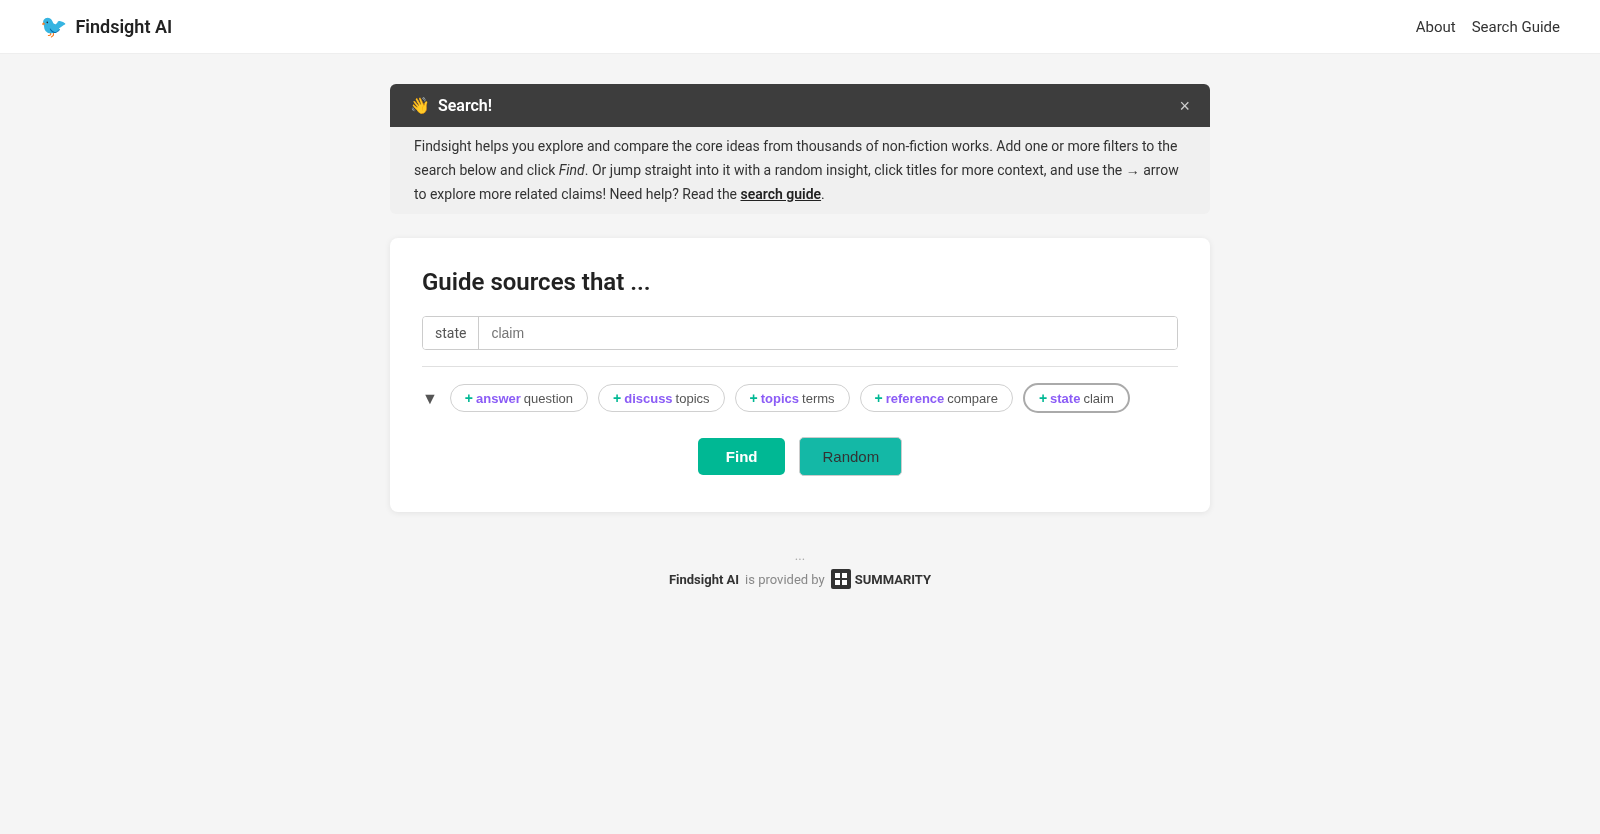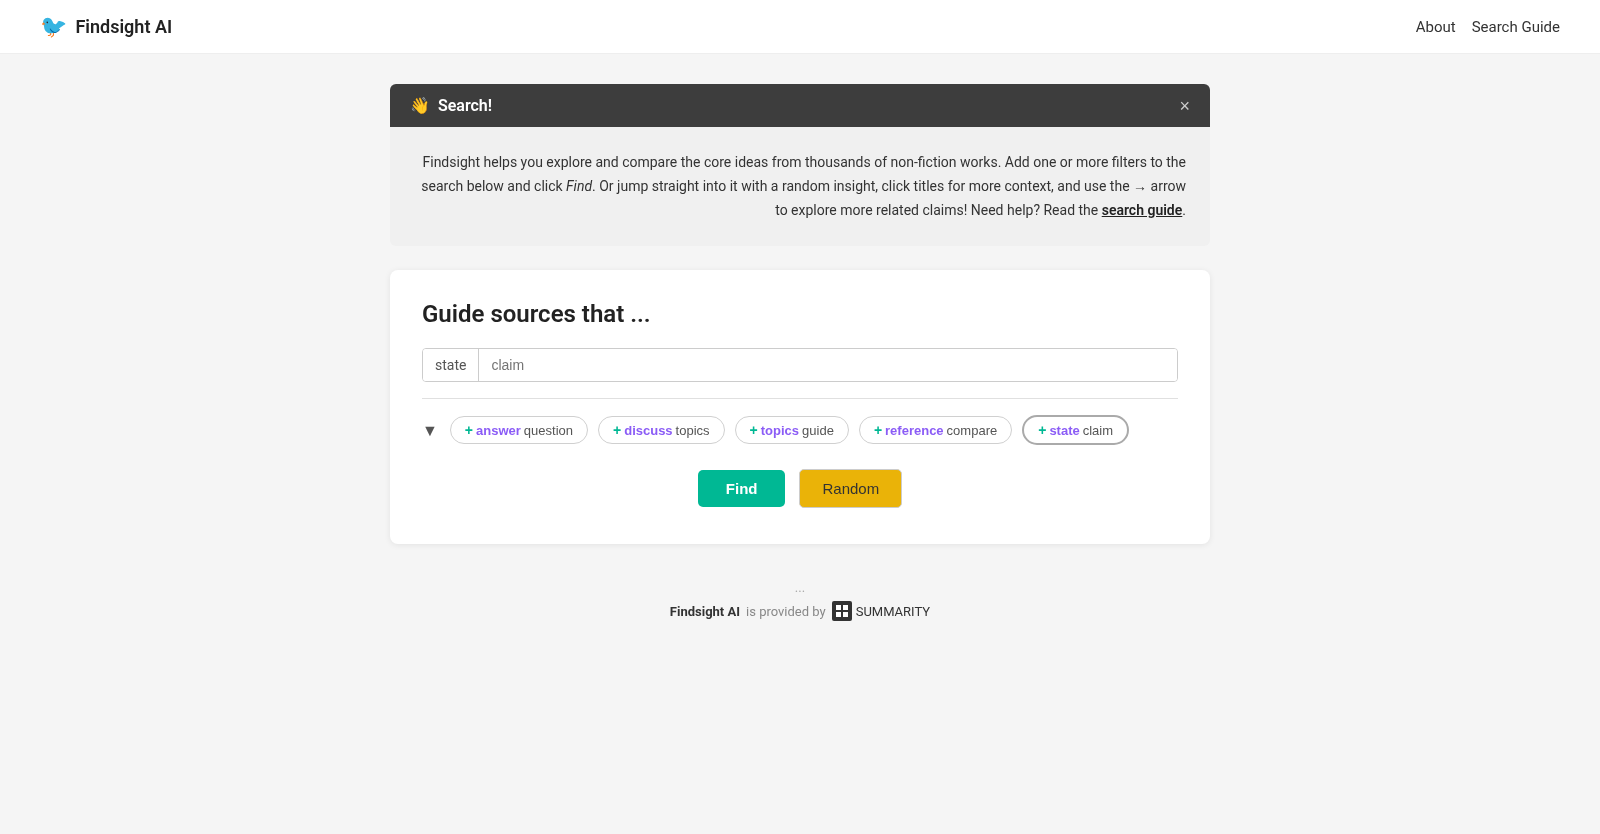--- a/index.html
+++ b/index.html
@@ -69,26 +69,25 @@
       color: #ccc;
       background: none;
       border: none;
       font-size: 18px;
       cursor: pointer;
       line-height: 1;
     }
     .welcome-body {
       background: #f0f0f0;
       border-radius: 0 0 6px 6px;
-      padding: 24px 24px;
+      padding: 8px 24px;
       font-size: 14px;
       line-height: 1.7;
       color: #333;
       margin-bottom: 24px;
-      text-align: right;
     }
     .welcome-body a {
       color: #222;
       font-weight: 600;
       text-decoration: underline;
     }
     .welcome-body em {
       font-style: italic;
     }
 
@@ -193,21 +192,21 @@
       background: #00b894;
       color: #fff;
       border: none;
       border-radius: 5px;
       padding: 10px 28px;
       font-size: 15px;
       font-weight: 600;
       cursor: pointer;
     }
     .btn-random {
-      background: #eab308;
+      background: #14b8a6;
       color: #333;
       border: 1px solid #ccc;
       border-radius: 5px;
       padding: 10px 22px;
       font-size: 15px;
       cursor: pointer;
     }
 
     
     .footer {
@@ -223,21 +222,21 @@
     .footer-brand {
       display: inline-flex;
       align-items: center;
       gap: 6px;
     }
     .footer-brand strong { color: #333; }
     .summarity-logo {
       display: inline-flex;
       align-items: center;
       gap: 4px;
-      font-weight: 400;
+      font-weight: 700;
       color: #333;
       font-size: 13px;
     }
     .summarity-icon {
       width: 20px;
       height: 20px;
       background: #333;
       border-radius: 2px;
       display: inline-flex;
       align-items: center;
@@ -298,21 +297,21 @@
 
       <button class="filter-chip">
         <span class="chip-plus">+</span>
         <span class="chip-keyword">discuss</span>
         <span class="chip-text">topics</span>
       </button>
 
       <button class="filter-chip">
         <span class="chip-plus">+</span>
         <span class="chip-keyword">topics</span>
-        <span class="chip-text">guide</span>
+        <span class="chip-text">terms</span>
       </button>
 
       <button class="filter-chip">
         <span class="chip-plus">+</span>
         <span class="chip-keyword">reference</span>
         <span class="chip-text">compare</span>
       </button>
 
       <button class="filter-chip selected">
         <span class="chip-plus">+</span>

